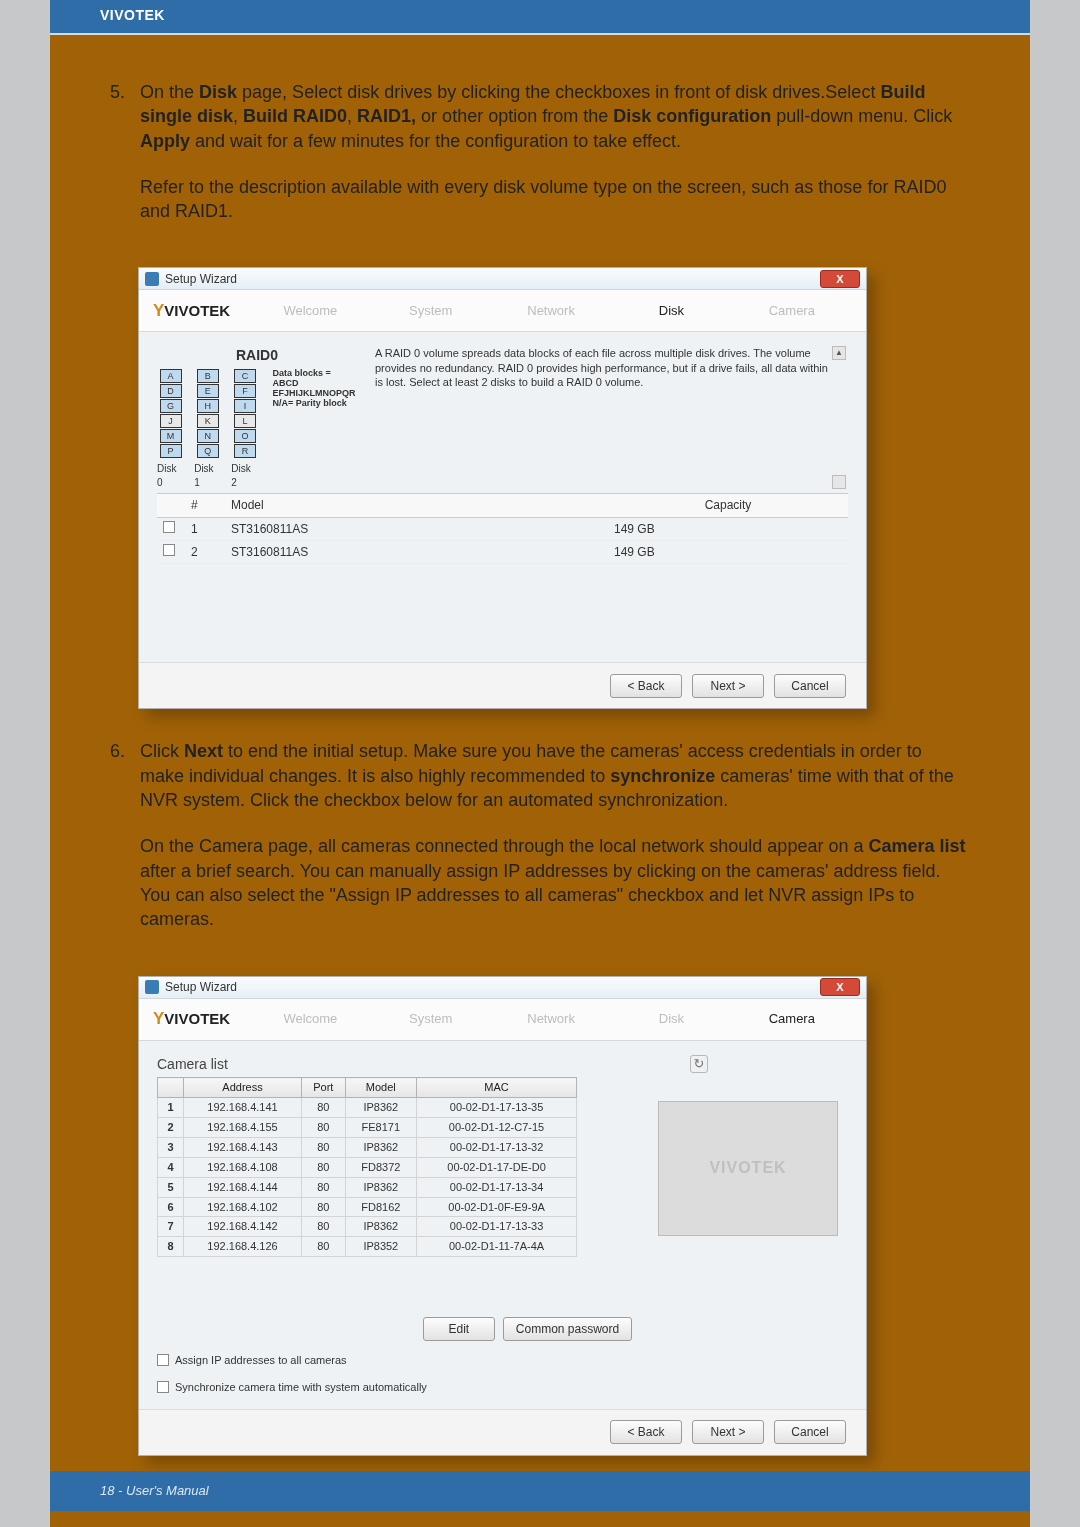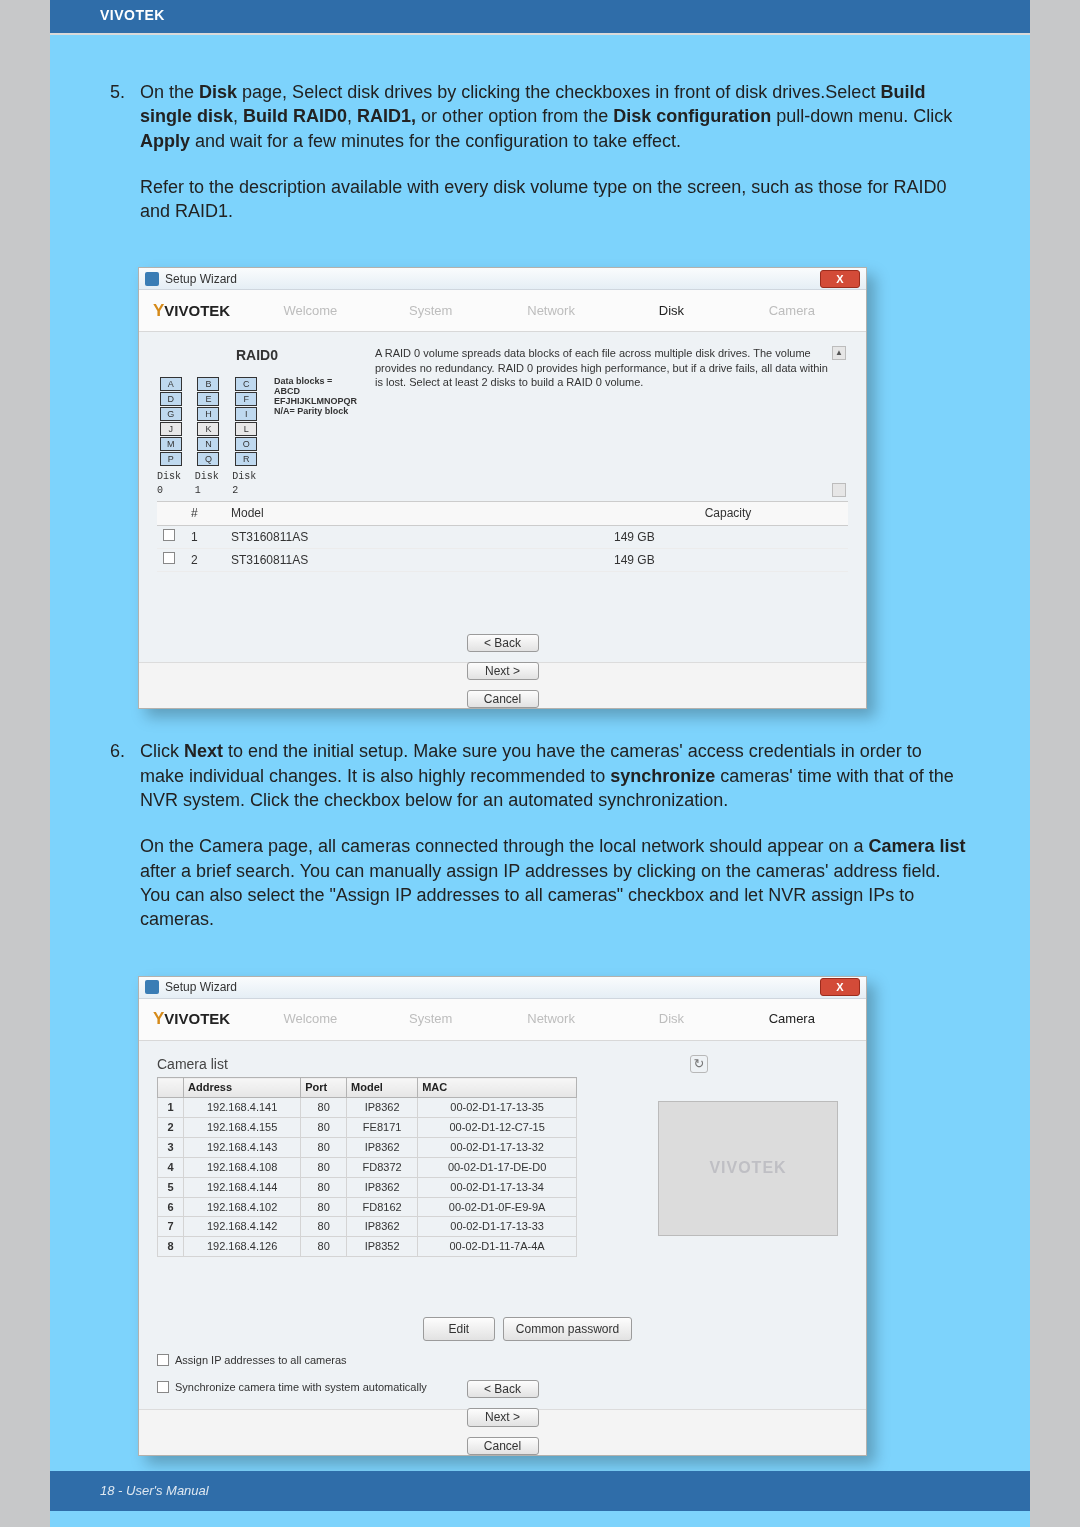--- a/index.html
+++ b/index.html
@@ -1,17 +1,17 @@
 <!DOCTYPE html>
 <html><head>
 <meta charset="utf-8">
 <style>
   * { margin:0; padding:0; box-sizing:border-box; }
   body { background:#c7c8c9; font-family:Arial,Helvetica,sans-serif; width:1080px; margin:0 auto; }
-  .page { background:#7dd3fc; width:980px; margin:0 auto; min-height:1527px; padding:0; position:relative; }
+  .page { background:#a16207; width:980px; margin:0 auto; min-height:1527px; padding:0; position:relative; }
   .header-band { height:33px; background:#2f6da9; color:#fff; font-size:14px; padding:7px 0 0 50px; letter-spacing:.5px; font-weight:bold; }
   .thin-line { height:2px; background:#d9d9d9; }
   .content { padding:45px 60px 0 60px; font-size:18px; color:#222; line-height:1.35; }
   .step { display:flex; margin-bottom:22px; }
   .num { width:30px; flex-shrink:0; }
   .step-body { flex:1; }
   .step-para { margin-bottom:22px; }
   b { font-weight:bold; }
 
   .wizard { width:729px; margin:0 0 30px 28px; border:1px solid #b3b1ad; background:#eef2f5; box-shadow:8px 8px 14px rgba(0,0,0,.25); font-size:12px; color:#333; }
@@ -26,44 +26,44 @@
   .tab.active { color:#222; }
   .wiz-body { padding:14px 18px 14px 18px; min-height:330px; position:relative; }
 
   
   .disk-cfg-row { font-size:12px; color:#333; display:flex; align-items:center; gap:8px; margin-bottom:8px; }
   .dropdown { width:120px; height:21px; background:#e6f0f8; border:1px solid #7aa8cf; font-size:12px; display:flex; align-items:center; justify-content:space-between; padding:0 4px; color:#333; }
   .dd-arrow { width:0;height:0;border-left:4px solid transparent;border-right:4px solid transparent;border-top:5px solid #333; }
   .apply-btn { width:62px; height:21px; background:linear-gradient(#fdfdfd,#e2e2e2); border:1px solid #9b9b9b; border-radius:3px; font-size:12px; }
   .raid-area { display:flex; gap:18px; }
   .raid-diagram { width:200px; }
-  .raid-title { font-weight:bold; font-size:14px; text-align:center; margin-bottom:12px; }
+  .raid-title { font-weight:bold; font-size:14px; text-align:center; margin-bottom:4px; }
   .raid-cols { display:flex; gap:10px; justify-content:center; }
   .raid-col { display:flex; flex-direction:column; align-items:center; font-size:11px; }
   .raid-col .cell { border:1px solid #333; width:22px; height:14px; margin-bottom:1px; display:flex; align-items:center; justify-content:center; font-size:9px; background:#bfd9ef; }
   .raid-col .cell:nth-child(4){ background:#e8e8e8; }
-  .raid-col .lbl { margin-top:3px; font-size:10px;font-family:Liberation Mono, monospace; }
+  .raid-col .lbl { margin-top:3px; font-size:10px; }
   .raid-notes { font-size:9px; line-height:1.1; margin-left:4px; }
   .raid-desc { flex:1; font-size:11px; color:#333; padding-right:20px; line-height:1.3; position:relative; }
   .scroll-a { position:absolute; right:2px; top:0; width:14px;height:14px;background:#e6e6e6;border:1px solid #bcbcbc;display:flex;align-items:center;justify-content:center;font-size:8px;color:#555; }
   .scroll-b { position:absolute; right:2px; bottom:0; width:14px;height:14px;background:#e6e6e6;border:1px solid #bcbcbc; }
   .phys-title { font-weight:bold; font-size:13px; margin-top:10px; }
   .disk-table { width:100%; font-size:12px; margin-top:4px; border-collapse:collapse; }
   .disk-table th { text-align:left; font-weight:normal; color:#333; border-bottom:1px solid #ccc; padding:3px 6px; background:#f8f8f8; border-top:1px solid #ccc; }
   .disk-table td { padding:3px 6px; border-bottom:1px solid #ececec; }
   .disk-table td.cap { }
   .chk { width:12px;height:12px;border:1px solid #888;background:#fff;display:inline-block; }
-  .wiz-footer { height:46px; display:flex; align-items:center; justify-content:flex-end; padding:0 20px; gap:10px; border-top:1px solid #dcdcdc; background:#f4f4f4;flex-direction:column; }
+  .wiz-footer { height:46px; display:flex; align-items:center; justify-content:flex-end; padding:0 20px; gap:10px; border-top:1px solid #dcdcdc; background:#f4f4f4; }
   .wbtn { min-width:72px; height:24px; padding:0 12px; background:linear-gradient(#fdfdfd,#e2e2e2); border:1px solid #9b9b9b; border-radius:3px; font-size:12px; color:#333; display:flex;align-items:center;justify-content:center; }
 
   
   .cam-list-title { font-size:14px; color:#444; margin-bottom:4px; display:flex; align-items:center; }
   .refresh-icon { width:18px;height:18px;border:1px solid #b8b8b8;border-radius:3px;margin-left:auto;margin-right:140px;display:flex;align-items:center;justify-content:center;color:#777;font-size:13px; }
   .cam-table { width:420px; font-size:11px; border-collapse:collapse; }
-  .cam-table th { border:1px solid #b3b3b3; background:linear-gradient(#f7f7f7,#e5e5e5); padding:2px 4px; font-weight:bold; color:#222; text-align:left; }
+  .cam-table th { border:1px solid #b3b3b3; background:linear-gradient(#f7f7f7,#e5e5e5); padding:2px 4px; font-weight:normal; color:#222; text-align:center; }
   .cam-table td { border:1px solid #d4d4d4; padding:2px 4px; text-align:center; color:#333; }
   .cam-table td:first-child { font-weight:bold; }
   .cam-preview { position:absolute; right:28px; top:60px; width:180px; height:135px; background:#dcdcdc; border:1px solid #bbb; display:flex;align-items:center;justify-content:center; }
   .wm { color:#bfbfc4; font-weight:bold; font-size:16px; letter-spacing:1px; }
   .cam-btns { display:flex; gap:8px; justify-content:center; margin-top:60px; margin-left:50px; }
   .check-row { font-size:11px; color:#333; margin-top:12px; display:flex; align-items:center; gap:6px; }
 
   .footer-bar { position:absolute; bottom:16px; left:0; right:0; height:40px; background:#2f6da9; color:#dfe8f1; font-size:13px; font-style:italic; padding:12px 0 0 50px; }
 </style>
 </head>

